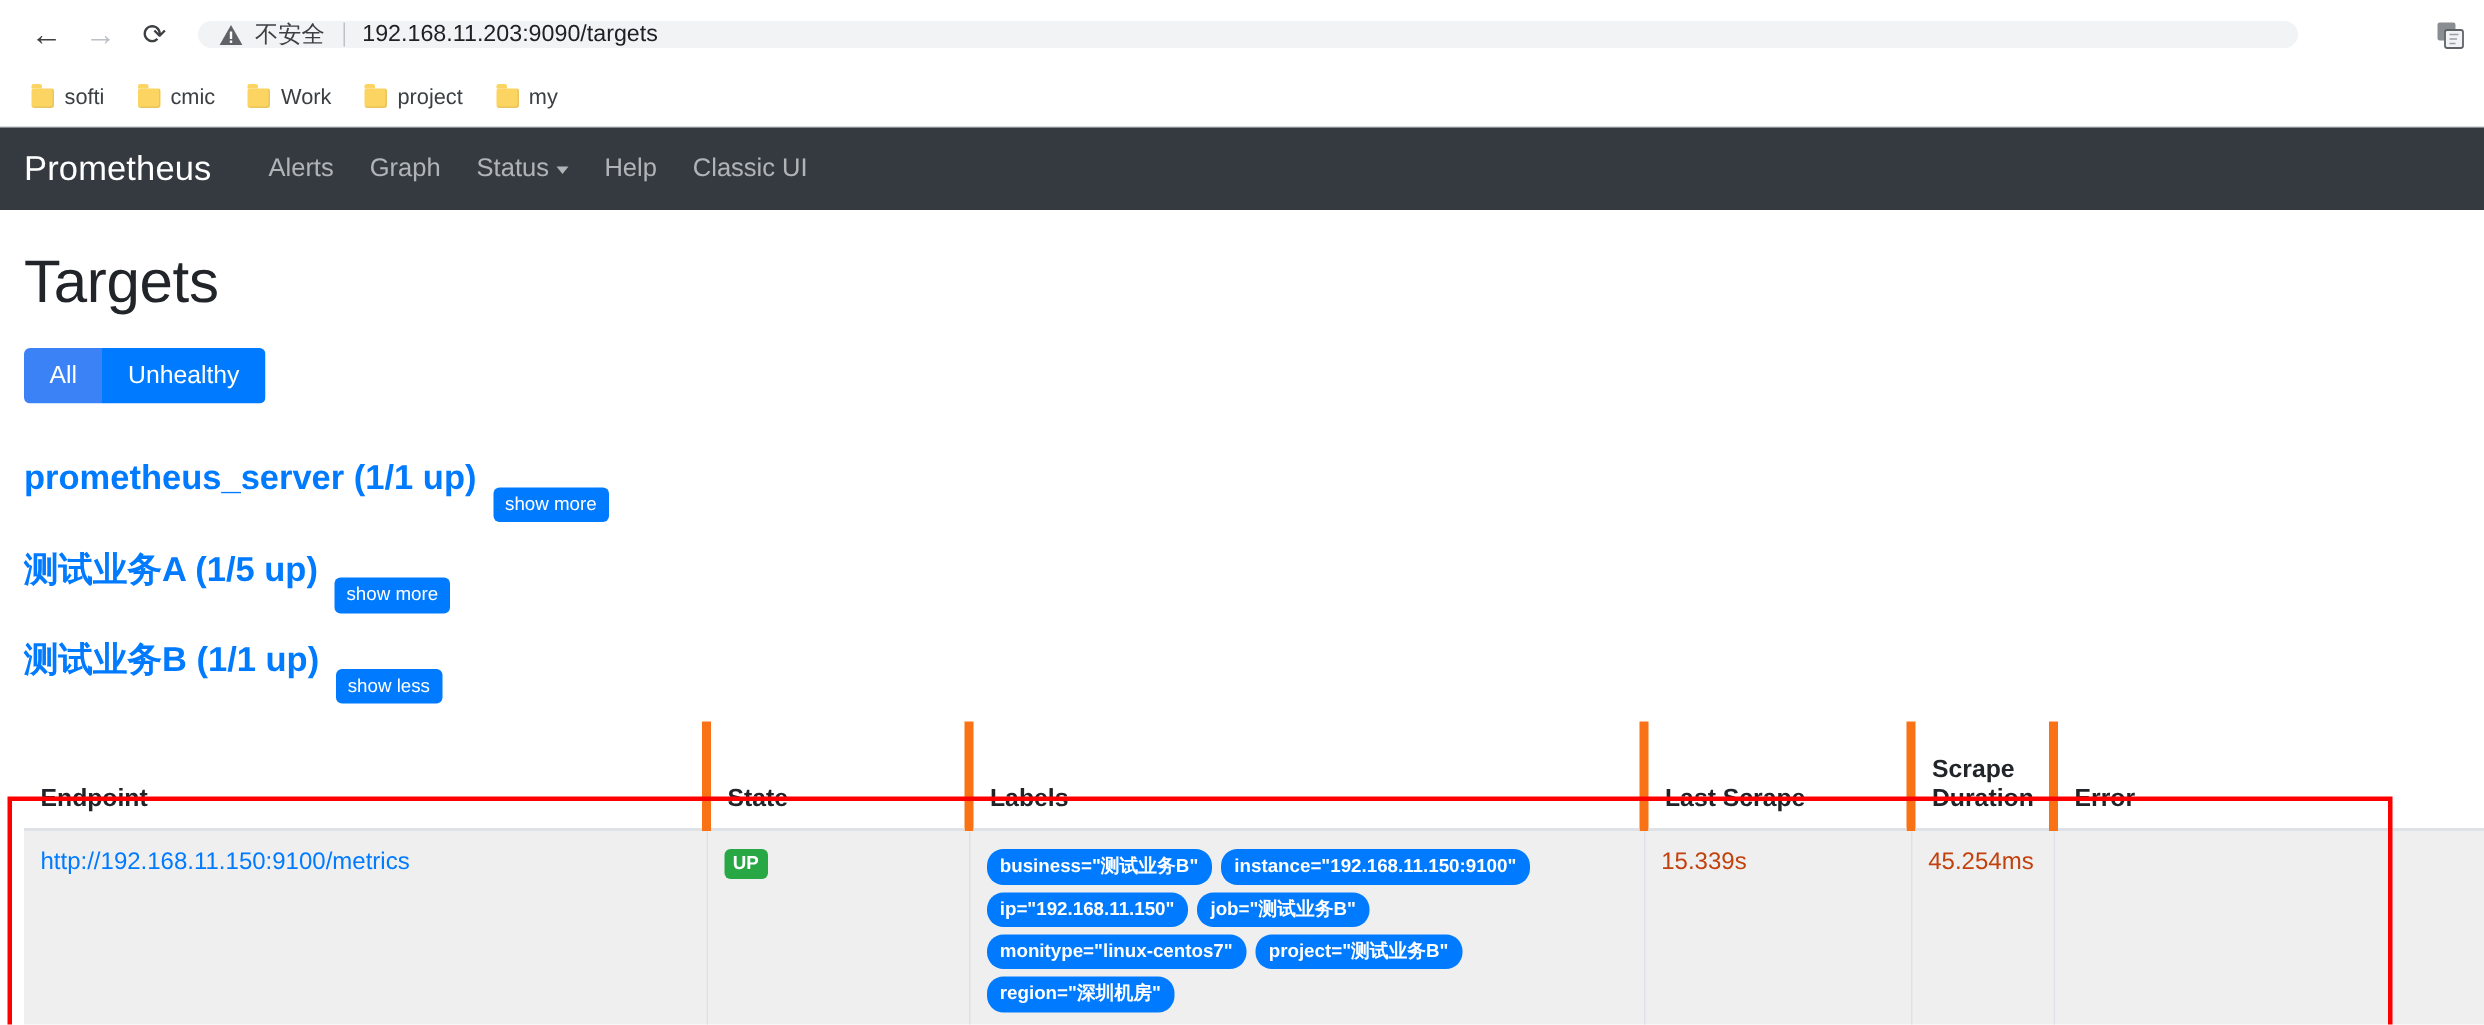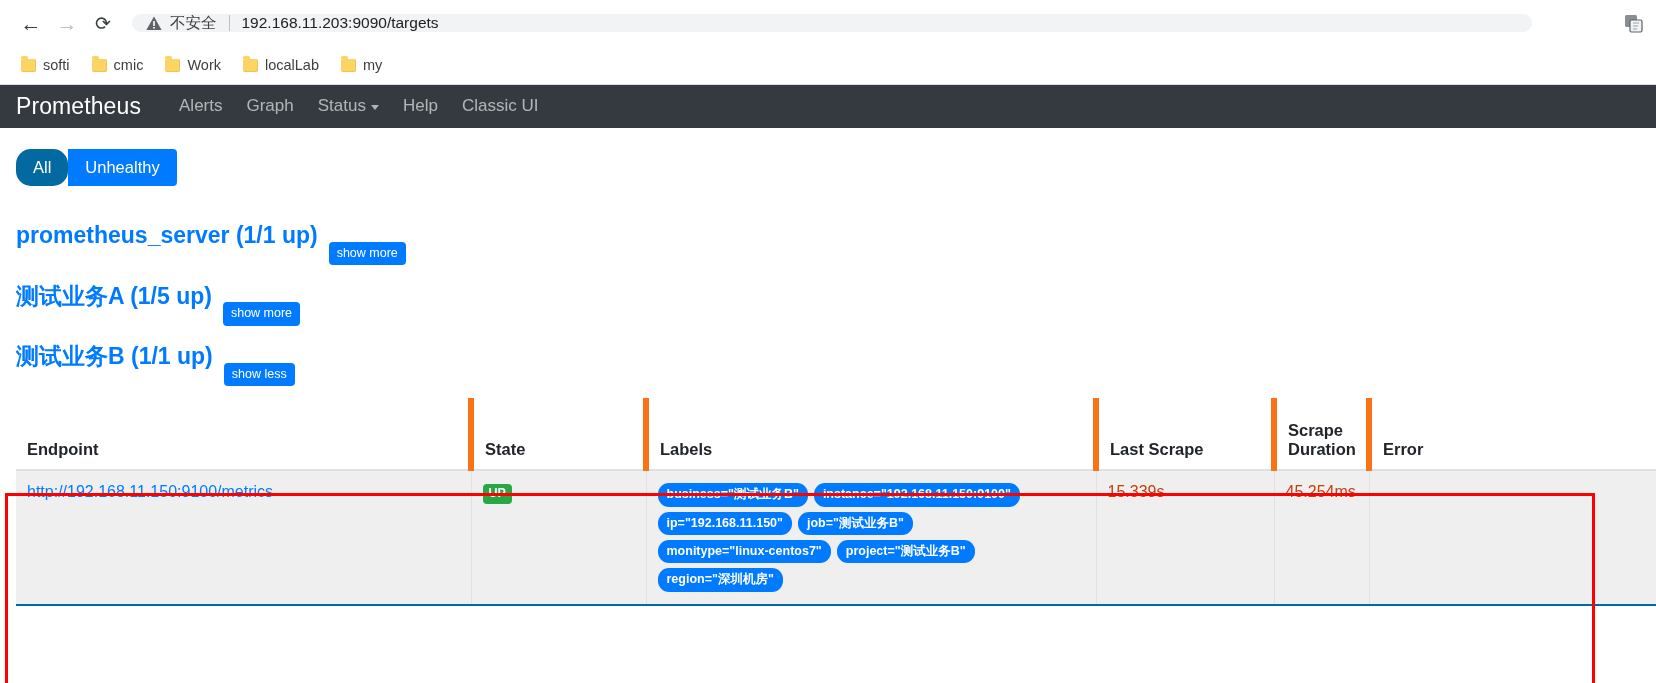--- a/index.html
+++ b/index.html
@@ -115,21 +115,21 @@
     border-radius: 1.5px 1.5px 0 0;
   }
   .chrome-divider {
     height: 1px;
     background: #dadce0;
   }
 
   
   .pnav {
     background: #343a40;
-    height: 44px;
+    height: 56px;
     display: flex;
     align-items: center;
     padding: 0 16px;
     gap: 0;
   }
   .brand {
     color: #ffffff;
     font-size: 23px;
     font-weight: 500;
     letter-spacing: 0.1px;
@@ -178,22 +178,21 @@
     font-size: 16.5px;
     padding: 7px 17px;
     color: #ffffff;
     background: #007bff;
     border: none;
     cursor: pointer;
     font-family: inherit;
     line-height: 1.4;
   }
   .btn-filter.active {
-    background: #0369a1;
-    border-radius: 15px;
+    background: #3b82f6;
   }
 
   .job-list { margin-top: 20px; }
 
   .job-head {
     display: flex;
     align-items: center;
     gap: 11px;
     margin-bottom: 1px;
     line-height: 1.25;
@@ -341,21 +340,21 @@
     <div class="bookmark">
       <span class="folder-icon"></span>
       <span>cmic</span>
     </div>
     <div class="bookmark">
       <span class="folder-icon"></span>
       <span>Work</span>
     </div>
     <div class="bookmark">
       <span class="folder-icon"></span>
-      <span>localLab</span>
+      <span>project</span>
     </div>
     <div class="bookmark">
       <span class="folder-icon"></span>
       <span>my</span>
     </div>
   </div>
   <div class="chrome-divider"></div>
 </div>
 
 <div class="pnav">
@@ -372,20 +371,21 @@
   </div>
   <div class="pnav-link">
     <span>Help</span>
   </div>
   <div class="pnav-link">
     <span>Classic UI</span>
   </div>
 </div>
 
 <div class="page">
+  <h1 class="page-title">Targets</h1>
 
   <div class="btn-group">
     <button class="btn-filter active">All</button>
     <button class="btn-filter">Unhealthy</button>
   </div>
 
   <div class="job-list">
 
     <div class="job-head">
       <span class="job-title">prometheus_server (1/1 up)</span>

